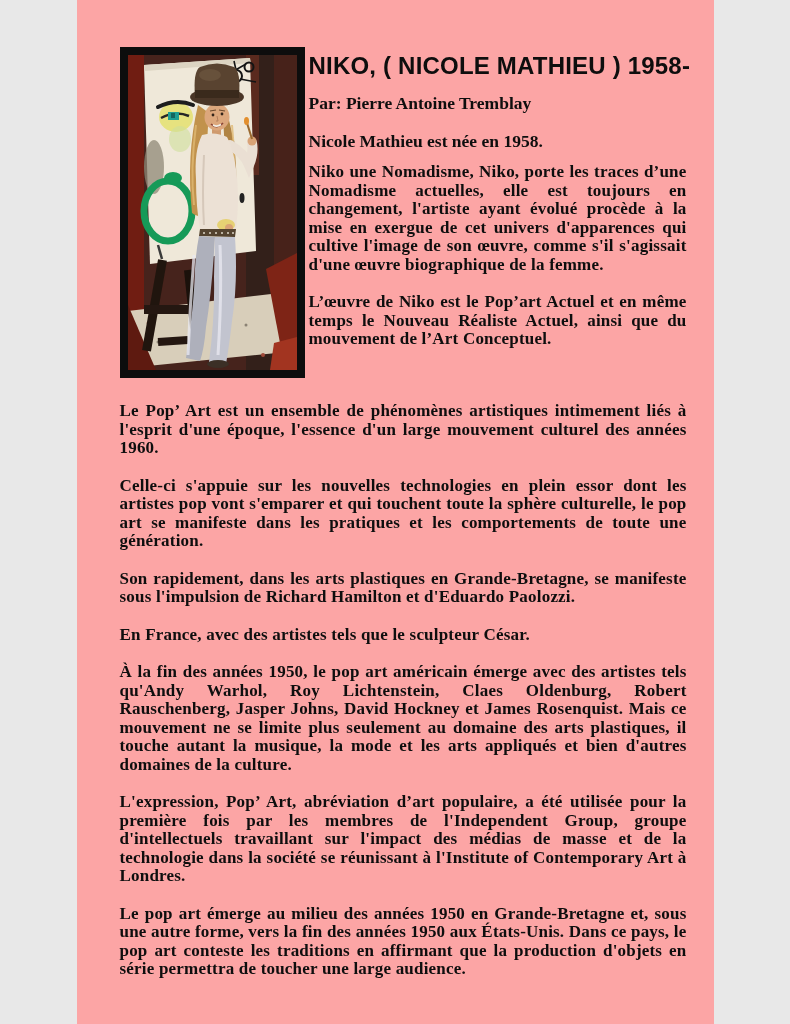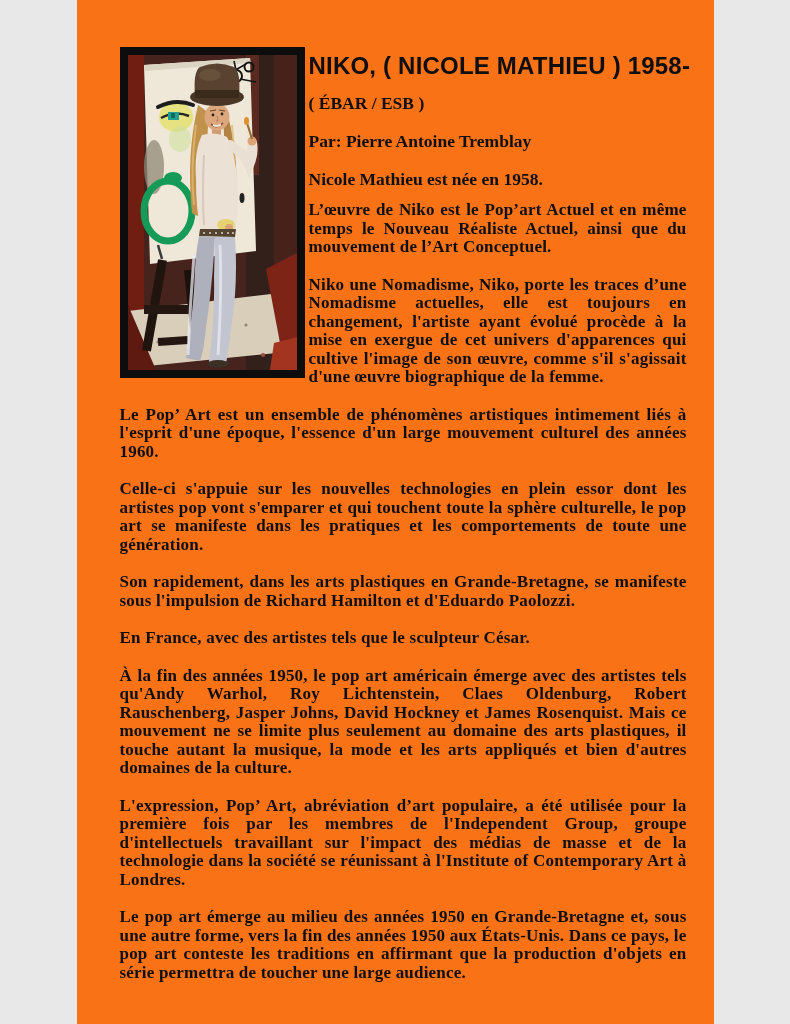--- a/index.html
+++ b/index.html
@@ -5,21 +5,21 @@
   html,body{margin:0;padding:0;}
   body{
     background:#e8e8e8;
     font-family:"Liberation Serif","DejaVu Serif",serif;
   }
   .page{
     position:relative;
     width:637px;
     height:1024px;
     margin:0 auto;
-    background:#f97316;
+    background:#fca5a5;
     box-sizing:border-box;
     padding:47px 27px 10px 43px;
     overflow:hidden;
     color:#0e0e0e;
   }
   .photo{
     float:left;
     width:185px;
     height:331px;
     margin:0 4px 24px 0;
@@ -144,26 +144,25 @@
           <circle cx="105" cy="178" r="1" fill="#ded6c8"></circle>
         <path d="M71,181 L87,182 Q84,235 78,272 Q76,295 72,306 L58,303 Q66,252 67,214 Q68,196 71,181 Z" fill="#aeb0bb"></path>
         <path d="M87,182 L107,182 Q110,228 104,266 Q101,292 98,309 L81,307 Q87,262 86,222 Z" fill="#c2c4cf"></path>
         <path d="M66,200 Q62,250 60,300 M92,190 Q94,240 90,300" stroke="#e9eaf2" stroke-width="3" fill="none" opacity="0.75"></path>
         <ellipse cx="90" cy="309" rx="11" ry="4" fill="#3b2f26"></ellipse>
       </g>
     </svg>
   </figure>
 
   <h1 class="title">NIKO, ( NICOLE MATHIEU ) 1958-</h1>
-  <p class="hline">( ÉBAR / ESB )</p>
   <p class="hline">Par: Pierre Antoine Tremblay</p>
   <p class="hline birth">Nicole Mathieu est née en 1958.</p>
 
+  <p class="body">Niko une Nomadisme, Niko, porte les traces d’une Nomadisme actuelles, elle est toujours en changement, l'artiste ayant évolué procède à la mise en exergue de cet univers d'apparences qui cultive l'image de son œuvre, comme s'il s'agissait d'une œuvre biographique de la femme.</p>
   <p class="body">L’œuvre de Niko est le Pop’art Actuel et en même temps le Nouveau Réaliste Actuel, ainsi que du mouvement de l’Art Conceptuel.</p>
-  <p class="body">Niko une Nomadisme, Niko, porte les traces d’une Nomadisme actuelles, elle est toujours en changement, l'artiste ayant évolué procède à la mise en exergue de cet univers d'apparences qui cultive l'image de son œuvre, comme s'il s'agissait d'une œuvre biographique de la femme.</p>
   <p class="body full">Le Pop’ Art est un ensemble de phénomènes artistiques intimement liés à l'esprit d'une époque, l'essence d'un large mouvement culturel des années 1960.</p>
   <p class="body full">Celle-ci s'appuie sur les nouvelles technologies en plein essor dont les artistes pop vont s'emparer et qui touchent toute la sphère culturelle, le pop art se manifeste dans les pratiques et les comportements de toute une génération.</p>
   <p class="body full">Son rapidement, dans les arts plastiques en Grande-Bretagne, se manifeste sous l'impulsion de Richard Hamilton et d'Eduardo Paolozzi.</p>
   <p class="body full">En France, avec des artistes tels que le sculpteur César.</p>
   <p class="body full">À la fin des années 1950, le pop art américain émerge avec des artistes tels qu'Andy Warhol, Roy Lichtenstein, Claes Oldenburg, Robert Rauschenberg, Jasper Johns, David Hockney et James Rosenquist. Mais ce mouvement ne se limite plus seulement au domaine des arts plastiques, il touche autant la musique, la mode et les arts appliqués et bien d'autres domaines de la culture.</p>
   <p class="body full">L'expression, Pop’ Art, abréviation d’art populaire, a été utilisée pour la première fois par les membres de l'Independent Group, groupe d'intellectuels travaillant sur l'impact des médias de masse et de la technologie dans la société se réunissant à l'Institute of Contemporary Art à Londres.</p>
   <p class="body full">Le pop art émerge au milieu des années 1950 en Grande-Bretagne et, sous une autre forme, vers la fin des années 1950 aux États-Unis. Dans ce pays, le pop art conteste les traditions en affirmant que la production d'objets en série permettra de toucher une large audience.</p>
 
 </div>
 

